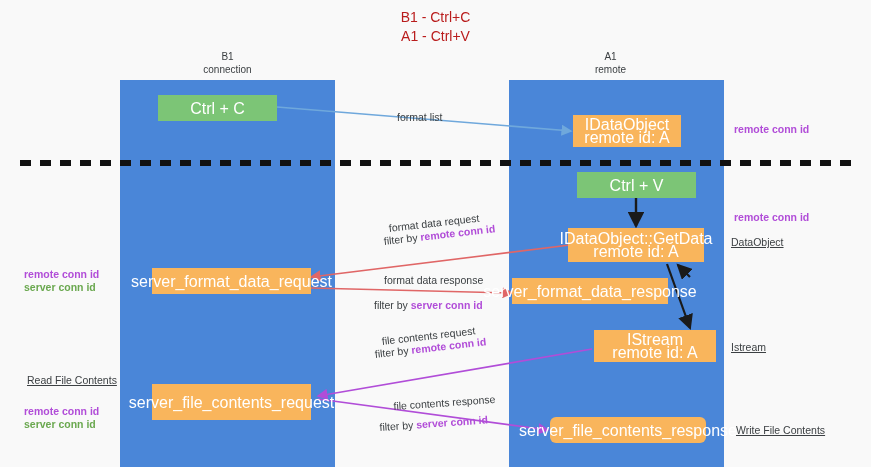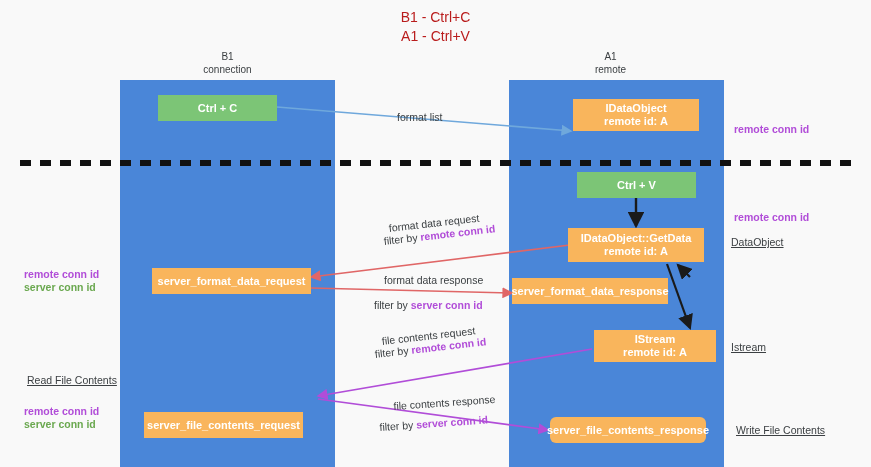--- a/index.html
+++ b/index.html
@@ -41,26 +41,25 @@
     white-space: pre-line;
   }
   .node {
     position: absolute;
     box-sizing: border-box;
     display: flex;
     flex-direction: column;
     align-items: center;
     justify-content: center;
     color: #ffffff;
-    font-size: 11px;
+    font-size: 16px;
     line-height: 13px;
     text-align: center;
     white-space: pre-line;
     padding: 2px 9px;
-    font-weight: bold;
   }
   .node.green { background: #7cc576; }
   .node.orange { background: #f9b55c; }
 
   .side-label {
     position: absolute;
     font-size: 10.5px;
     line-height: 13px;
     white-space: pre-line;
   }
@@ -131,36 +130,36 @@
     <path d="M690,277 L678,265" stroke="#1a1a1a" stroke-width="2.2" fill="none" marker-end="url(#ar-black)"></path>
     <line x1="667" y1="264" x2="690" y2="328" stroke="#1a1a1a" stroke-width="2.2" marker-end="url(#ar-black)"></line>
 
     <line x1="592" y1="349" x2="318" y2="396" stroke="#b14dd8" stroke-width="1.6" marker-end="url(#ar-magenta)"></line>
 
     <line x1="318" y1="399" x2="548" y2="430" stroke="#b14dd8" stroke-width="1.6" marker-end="url(#ar-magenta)"></line>
   </svg>
 
   <div class="node green" style="left:158px; top:95px; width:119px; height:26px;">Ctrl + C</div>
 
-  <div class="node orange" style="left:573px; top:99px; width:126px; height:32px;">IDataObject
+  <div class="node orange" style="left:573px; top:115px; width:108px; height:32px;">IDataObject
 remote id: A</div>
 
   <div class="node green" style="left:577px; top:172px; width:119px; height:26px;">Ctrl + V</div>
 
   <div class="node orange" style="left:568px; top:228px; width:136px; height:34px;">IDataObject::GetData
 remote id: A</div>
 
   <div class="node orange" style="left:152px; top:268px; width:159px; height:26px;">server_format_data_request</div>
 
   <div class="node orange" style="left:512px; top:278px; width:156px; height:26px;">server_format_data_response</div>
 
   <div class="node orange" style="left:594px; top:330px; width:122px; height:32px;">IStream
 remote id: A</div>
 
-  <div class="node orange" style="left:144px; top:384px; width:159px; height:26px;margin-top:28px;">server_file_contents_request</div>
+  <div class="node orange" style="left:152px; top:384px; width:159px; height:36px;">server_file_contents_request</div>
 
   <div class="node orange" style="left:550px; top:417px; width:156px; height:26px;border-radius:6px;">server_file_contents_response</div>
 
   <div class="edge-label" style="left:397px; top:110px;">format list</div>
 
   <div class="edge-label" style="left:388px; top:221px; transform: rotate(-6.5deg);">
     <span>format data request</span>
   </div>
   <div class="edge-label" style="left:383px; top:234px; transform: rotate(-6.5deg);">
     <span>filter by </span><b class="purple">remote conn id</b>

